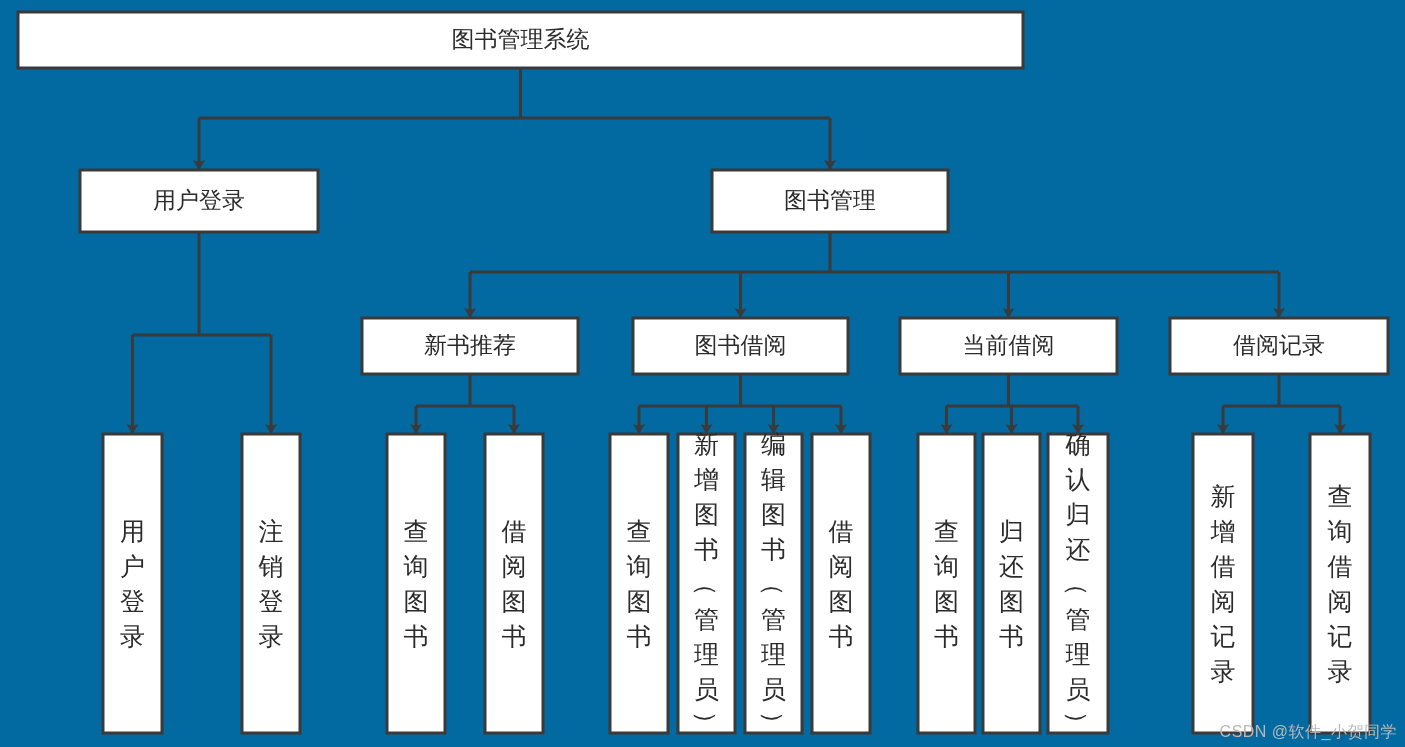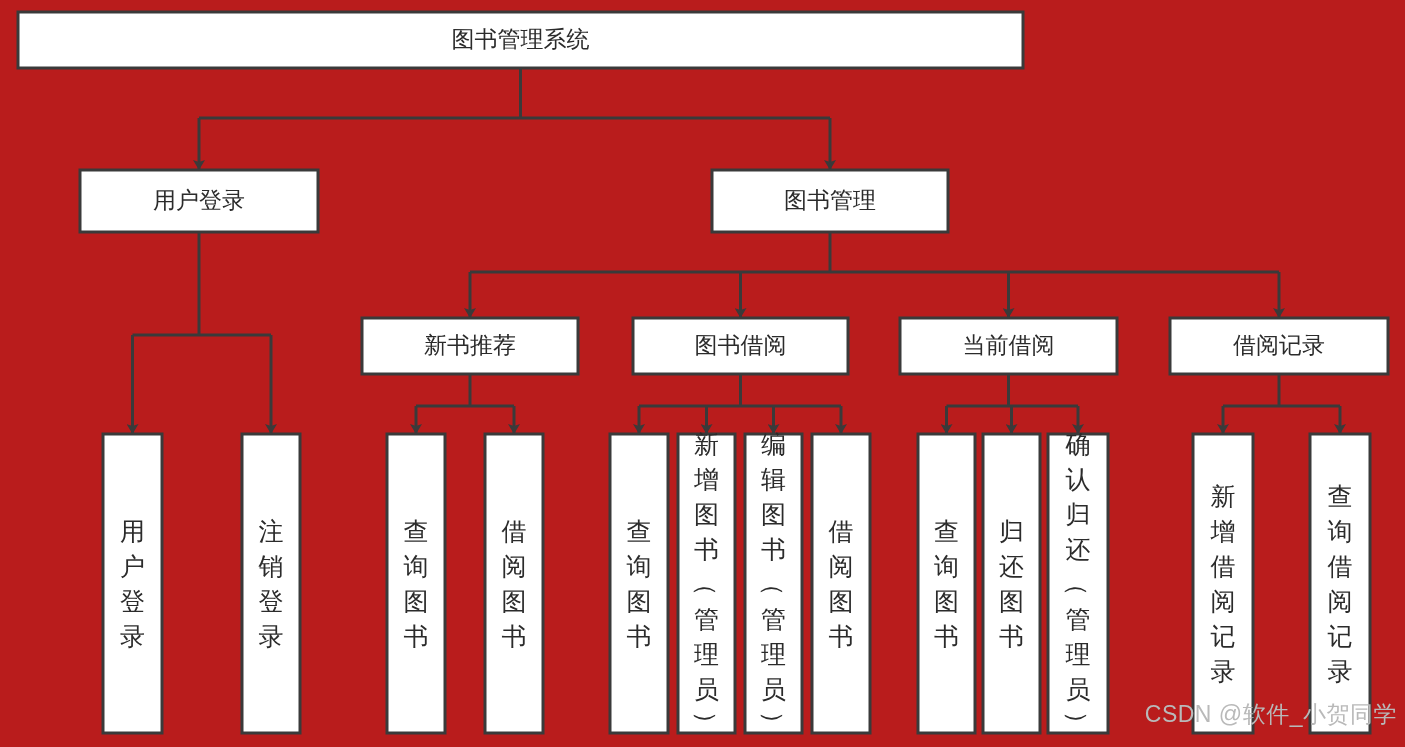--- a/index.html
+++ b/index.html
@@ -1,36 +1,36 @@
 <!DOCTYPE html>
 <html><head>
 <meta charset="utf-8">
 <style>
   html,body{margin:0;padding:0;background:#ffffff;}
   body{
     font-family:"Liberation Sans","DejaVu Sans",sans-serif;
     width:1405px;height:747px;overflow:hidden;
   }
-  #stage{position:relative;width:1405px;height:747px;background:#b91c1c;}
+  #stage{position:relative;width:1405px;height:747px;background:#0369a1;}
   svg#diagram{position:absolute;left:0;top:0;width:1405px;height:747px;display:block;}
   .node-box{fill:#ffffff;stroke:#3a3a3a;stroke-width:3;}
   .link{stroke:#3a3a3a;stroke-width:3;fill:none;}
   .node-label{
     font-family:"Liberation Sans","DejaVu Sans",sans-serif;
     fill:#2b2b2b;font-size:23px;text-anchor:middle;dominant-baseline:middle;
     white-space:pre;
   }
   .leaf-label{
     font-family:"Liberation Sans","DejaVu Sans",sans-serif;
     fill:#2b2b2b;font-size:25px;
   }
   .wm{
-    position:absolute;right:8px;bottom:17px;
-    font-family:"Liberation Sans","DejaVu Sans",sans-serif;
-    font-size:23px;color:#b9b9b9;letter-spacing:.5px;white-space:nowrap;
+    position:absolute;right:8px;bottom:4px;
+    font-family:"Liberation Sans","DejaVu Sans",sans-serif;
+    font-size:16px;color:#b9b9b9;letter-spacing:.5px;white-space:nowrap;
   }
 </style>
 </head>
 <body>
 
 <div id="stage">
   <svg id="diagram" viewBox="0 0 1405 747">
     <defs>
       <marker id="arrow" viewBox="0 0 10 12" refX="9" refY="6" markerWidth="10" markerHeight="12" orient="auto-start-reverse" markerUnits="userSpaceOnUse">
         <path d="M0,0 L10,6 L0,12 L2,6 Z" fill="#3a3a3a"></path>

